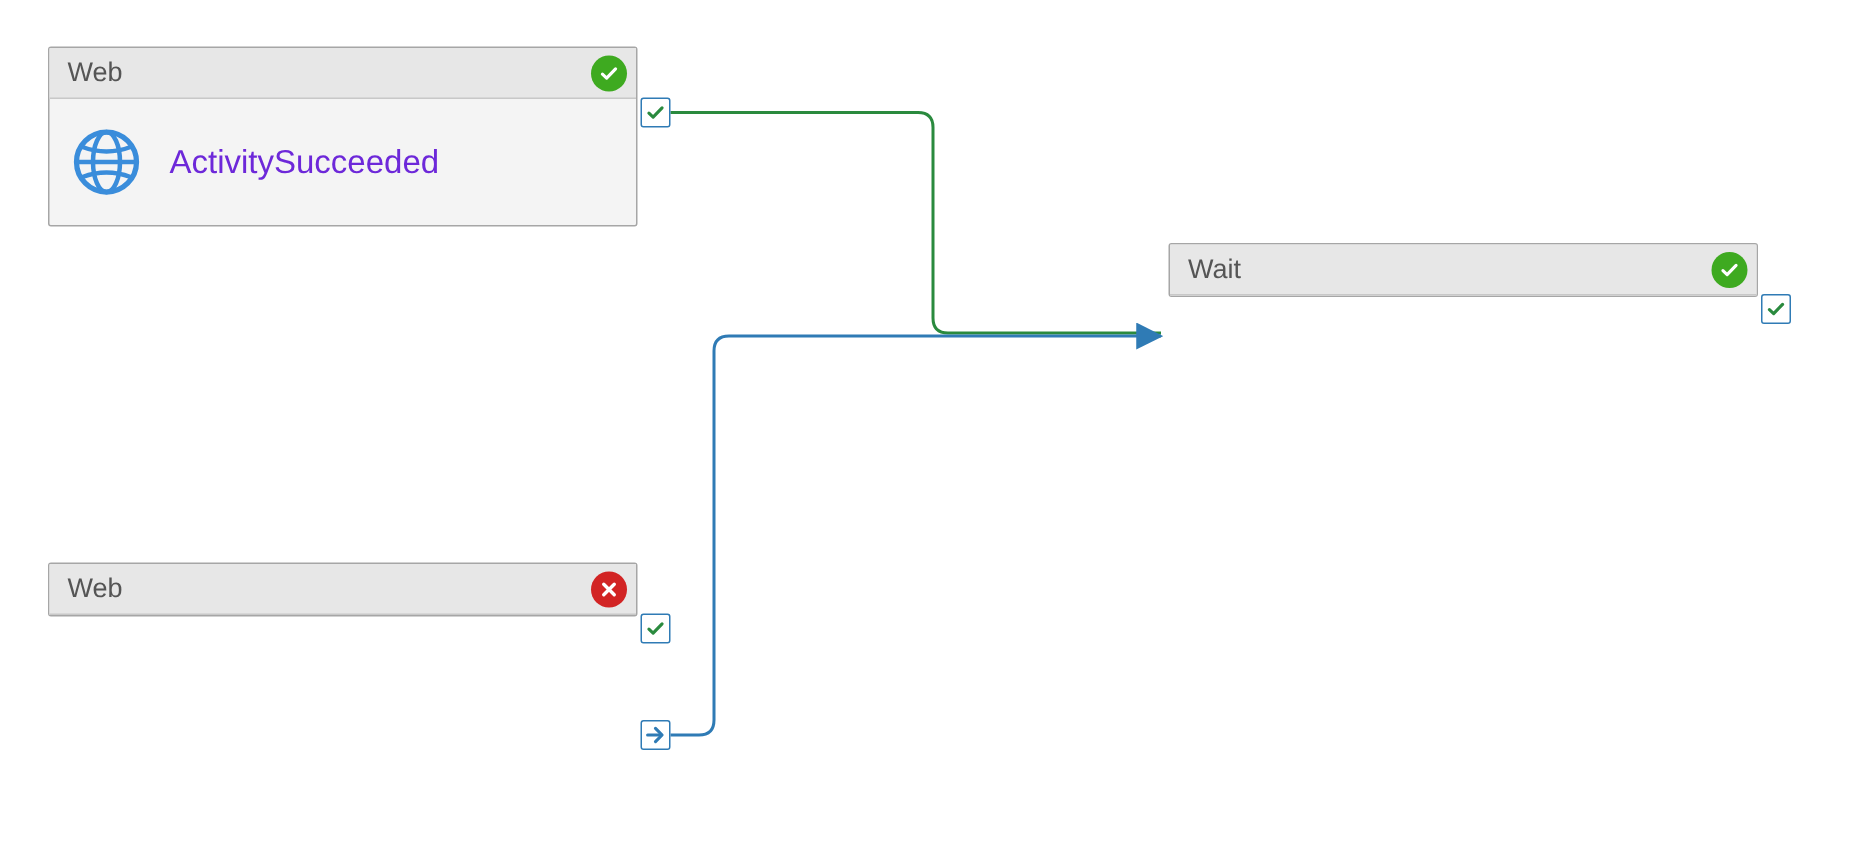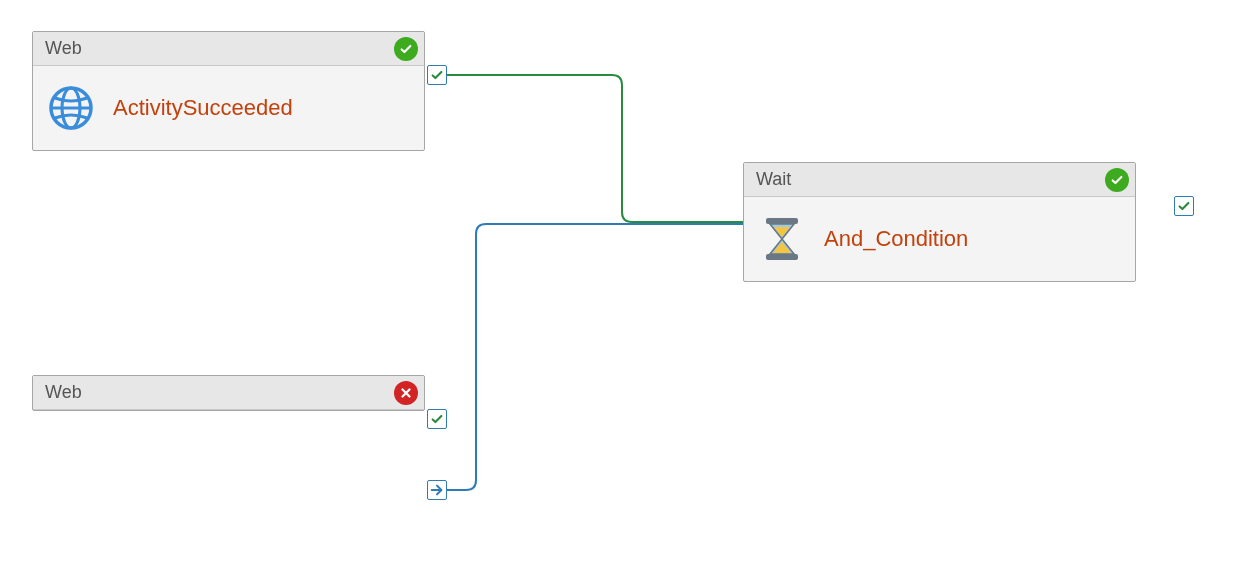--- a/index.html
+++ b/index.html
@@ -60,21 +60,21 @@
   .node-body .icon {
     width: 48px;
     height: 48px;
     flex: 0 0 48px;
     display: flex;
     align-items: center;
     justify-content: center;
   }
   .node-body .title {
     font-size: 22px;
-    color: #c2410c;
+    color: #6d28d9;
   }
   
   .badge {
     width: 24px; height: 24px;
     border-radius: 50%;
     display: inline-flex;
     align-items: center;
     justify-content: center;
   }
   .badge.success { background: #3eaa20; }
@@ -172,45 +172,31 @@
       </svg>
   </div>
 
   <div class="handle" style="left:427px; top:480px;">
     <svg viewBox="0 0 16 16">
       <line x1="2" y1="8" x2="11" y2="8" stroke="#2f7bb5" stroke-width="2.4" stroke-linecap="round"></line>
       <path d="M8 3 L13 8 L8 13" fill="none" stroke="#2f7bb5" stroke-width="2.4" stroke-linecap="round" stroke-linejoin="round"></path>
     </svg>
   </div>
 
-  <div class="node" style="left:743px; top:162px; width:393px;">
+  <div class="node" style="left:779px; top:162px; width:393px;">
     <div class="node-header">
       <span>Wait</span>
       <span class="status">
         <span class="badge success">
           <svg viewBox="0 0 16 16">
               <path d="M3 8.5 L6.2 11.5 L13 4.5" fill="none" stroke="#fff" stroke-width="2.4" stroke-linecap="round" stroke-linejoin="round"></path>
             </svg>
         </span>
       </span>
     </div>
-    <div class="node-body">
-      <span class="icon">
-        <svg viewBox="0 0 48 48">
-          <rect x="8" y="3" width="32" height="6" rx="2" fill="#6a7885"></rect>
-          <rect x="8" y="39" width="32" height="6" rx="2" fill="#6a7885"></rect>
-          <path d="M12 9 L36 9 L24 24 Z" fill="#9fcbe9"></path>
-          <path d="M12 39 L36 39 L24 24 Z" fill="#9fcbe9"></path>
-          <path d="M16 12 L32 12 L24 22 Z" fill="#f4c63e"></path>
-          <path d="M15 38 L33 38 L24 27 Z" fill="#f4c63e"></path>
-          <path d="M12 9 L36 9 L24 24 L36 39 L12 39 L24 24 Z" fill="none" stroke="#6a7885" stroke-width="1.6"></path>
-        </svg>
-      </span>
-      <span class="title">And_Condition</span>
-    </div>
   </div>
 
   <div class="handle" style="left:1174px; top:196px;">
     <svg viewBox="0 0 16 16">
         <path d="M3 8.5 L6.2 11.5 L13 4.5" fill="none" stroke="#2a8a3e" stroke-width="2.4" stroke-linecap="round" stroke-linejoin="round"></path>
       </svg>
   </div>
 
 </div>
 

